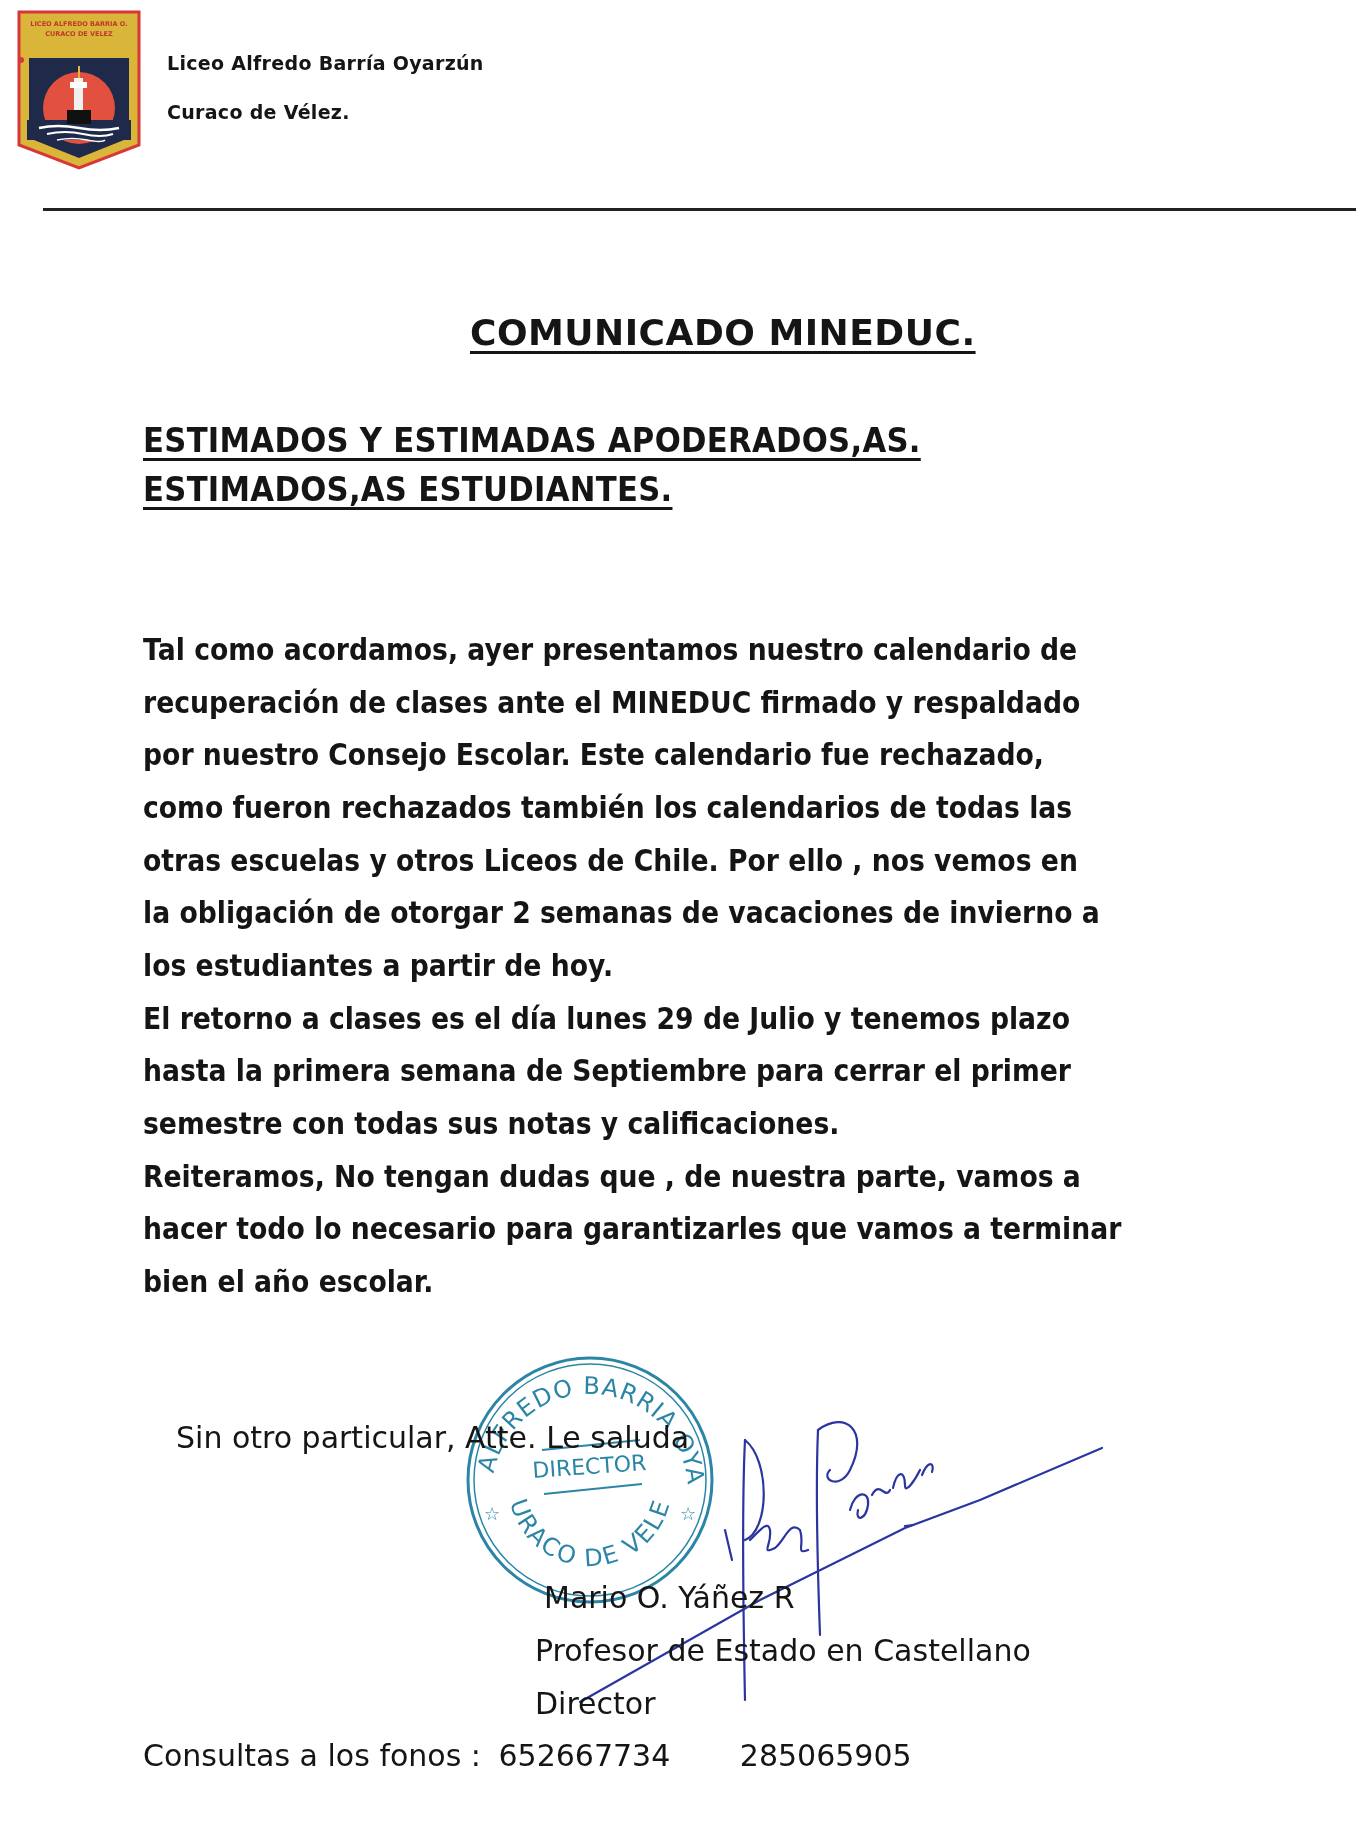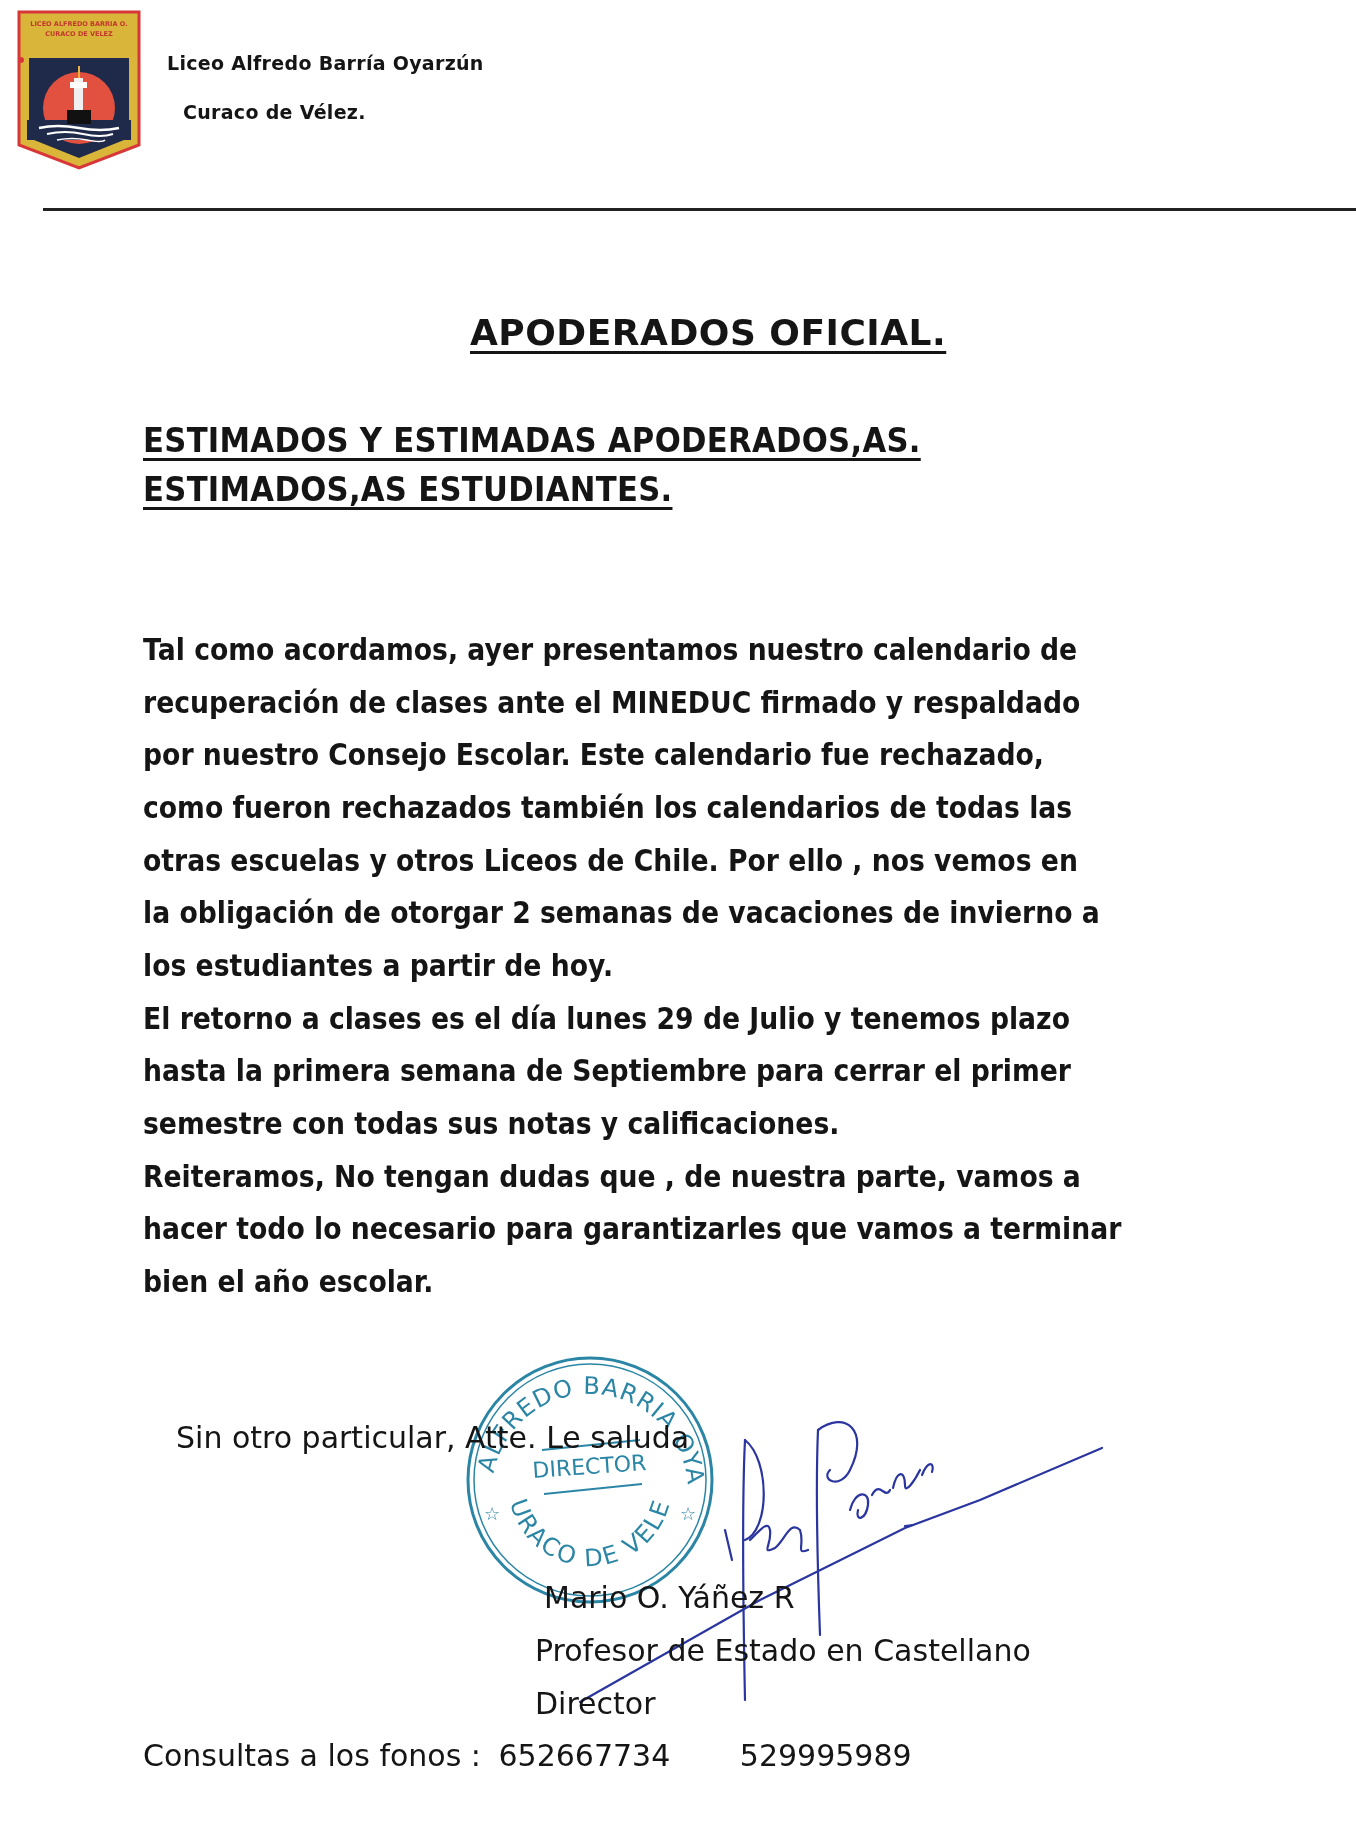--- a/index.html
+++ b/index.html
@@ -30,25 +30,25 @@
   <rect x="53" y="72" width="17" height="6" fill="#ffffff"></rect>
   <rect x="50" y="100" width="24" height="14" fill="#111"></rect>
   <path d="M61 56 L63 56 L63 68 L61 68 Z" fill="#e8b13a"></path>
   <path d="M22 118 Q40 114 62 118 T102 118" stroke="#ffffff" stroke-width="2.5" fill="none"></path>
   <path d="M30 124 Q48 120 66 124 T96 124" stroke="#ffffff" stroke-width="2" fill="none"></path>
   <path d="M40 130 Q55 127 70 130 T88 130" stroke="#ffffff" stroke-width="1.5" fill="none"></path>
   <circle cx="4" cy="50" r="3" fill="#d8373a"></circle>
 </svg>
 
 <div class="abs hdr" style="left:167px; top:52px;">Liceo Alfredo Barría Oyarzún</div>
-<div class="abs hdr" style="left:167px; top:101px;margin-left:16px;">Curaco de Vélez.</div>
+<div class="abs hdr" style="left:167px; top:101px;">Curaco de Vélez.</div>
 
 <div class="rule"></div>
 
-<div class="abs title" style="left:470px; top:312px;">APODERADOS OFICIAL.</div>
+<div class="abs title" style="left:470px; top:312px;">COMUNICADO MINEDUC.</div>
 
 <div class="abs salut" style="left:143px; top:421px; transform:scaleX(0.93);">ESTIMADOS Y ESTIMADAS APODERADOS,AS.</div>
 <div class="abs salut" style="left:143px; top:470px; transform:scaleX(0.93);">ESTIMADOS,AS ESTUDIANTES.</div>
 
 <div>
   <div class="abs body-text" style="left:143px; top:631px; transform:scaleX(0.86);">Tal como acordamos,  ayer presentamos nuestro calendario de</div>
   <div class="abs body-text" style="left:143px; top:684px; transform:scaleX(0.86);">recuperación de clases ante el MINEDUC firmado y respaldado</div>
   <div class="abs body-text" style="left:143px; top:736px; transform:scaleX(0.86);">por nuestro Consejo Escolar. Este calendario fue rechazado,</div>
   <div class="abs body-text" style="left:143px; top:789px; transform:scaleX(0.86);">como fueron rechazados también los calendarios de todas las</div>
   <div class="abs body-text" style="left:143px; top:842px; transform:scaleX(0.86);">otras escuelas y otros Liceos de Chile. Por ello , nos vemos en</div>
@@ -99,14 +99,14 @@
   </g>
 </svg>
 
 <div class="abs closing" style="left:544px; top:1580px;">Mario O. Yáñez R</div>
 <div class="abs closing" style="left:535px; top:1633px;">Profesor de Estado en Castellano</div>
 <div class="abs closing" style="left:535px; top:1686px;">Director</div>
 
 <div class="abs closing" style="left:143px; top:1738px;">
   <span>Consultas a los fonos :</span>
   <span style="margin-left:8px;">652667734</span>
-  <span style="margin-left:60px;">529995989</span>
+  <span style="margin-left:60px;">285065905</span>
 </div>
 
 </body></html>

